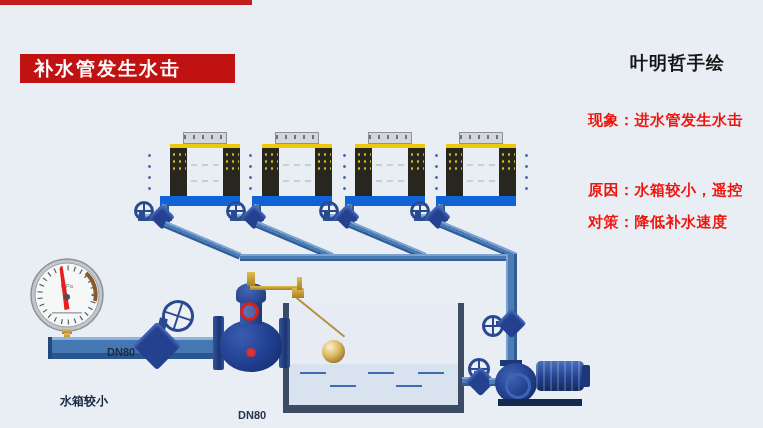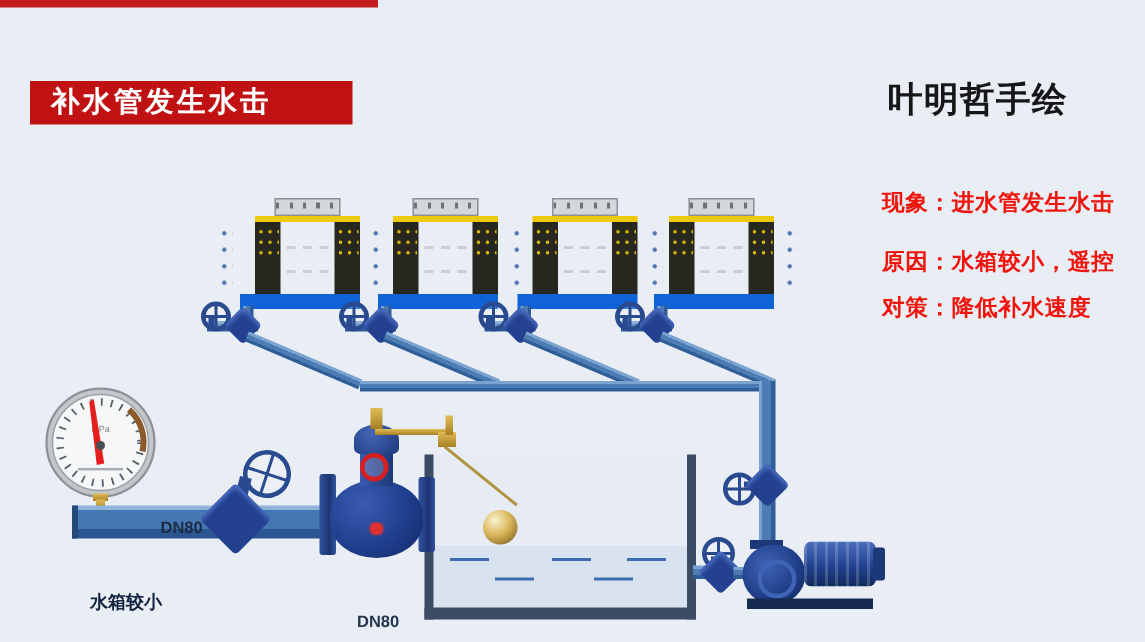--- a/index.html
+++ b/index.html
@@ -5,21 +5,21 @@
   html,body{margin:0;padding:0;background:#e9edf4;}
   .stage{position:relative;width:763px;height:428px;background:#e9edf4;overflow:hidden;
          font-family:"Liberation Sans","DejaVu Sans",sans-serif;}
   .abs{position:absolute;}
 
   
   .top-strip{left:0;top:0;width:252px;height:5px;background:#c41d1d;}
   .title{left:32px;top:13px;font-size:26px;font-weight:800;color:#cb1b1b;letter-spacing:1px;margin:0;}
   .badge{left:20px;top:54px;width:201px;height:29px;background:#c01212;color:#ffffff;
          font-size:19px;font-weight:700;line-height:29px;padding-left:14px;letter-spacing:2px;}
-  .author{left:592px;top:51px;font-size:23px;font-weight:700;color:#161616;letter-spacing:1px;}
+  .author{left:630px;top:51px;font-size:18px;font-weight:700;color:#161616;letter-spacing:1px;}
 
   
   .note{position:absolute;left:588px;color:#ef140c;font-size:15px;font-weight:700;
         letter-spacing:.5px;line-height:20px;margin:0;}
 
   
   .pipe-h{background:linear-gradient(#7ba3cf 0 2px,#4d7cb5 2px 70%,#2f5d98 70% 100%);}
   .pipe-v{background:linear-gradient(90deg,#7ba3cf 0 2px,#4d7cb5 2px 70%,#2f5d98 70% 100%);}
   .big-pipe{background:linear-gradient(#8fb3d9 0 3px,#4577b3 3px 72%,#2a5590 72% 100%);}
 
@@ -70,25 +70,25 @@
 </style>
 </head>
 <body>
 
 <div class="stage">
 
   <div class="abs top-strip"></div>
   <div class="abs badge">补水管发生水击</div>
   <div class="abs author">叶明哲手绘</div>
 
-  <p class="note" style="top:126px;">现象：进水管发生水击</p>
-  <p class="note" style="top:165px;">
+  <p class="note" style="top:110px;">现象：进水管发生水击</p>
+  <p class="note" style="top:180px;">
     <span style="display:block;">原因：水箱较小，遥控</span>
   </p>
-  <p class="note" style="top:196px;">对策：降低补水速度</p>
+  <p class="note" style="top:212px;">对策：降低补水速度</p>
 
   <div>
 
     <div class="abs tower" style="left:170px;">
       <div class="fanbox"></div>
       <div class="ystrip"></div>
       <div class="tcol" style="left:0;"></div>
       <div class="tcol" style="right:0;"></div>
       <div class="tmidline" style="top:32px;"></div>
       <div class="tmidline" style="top:48px;"></div>

